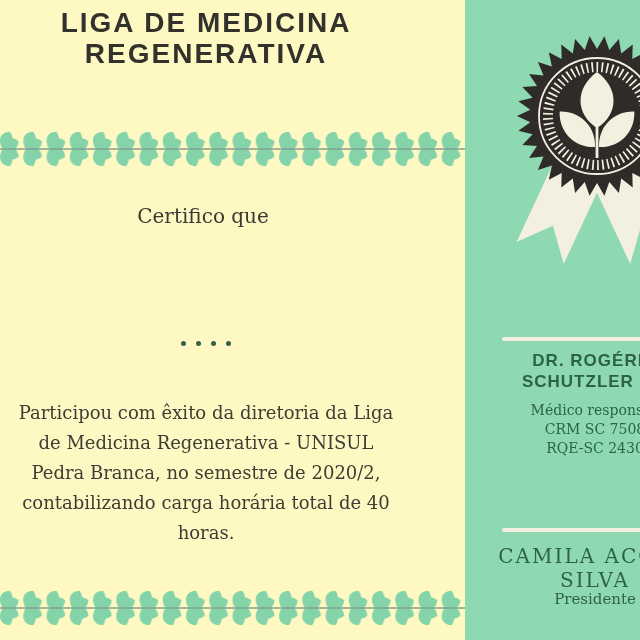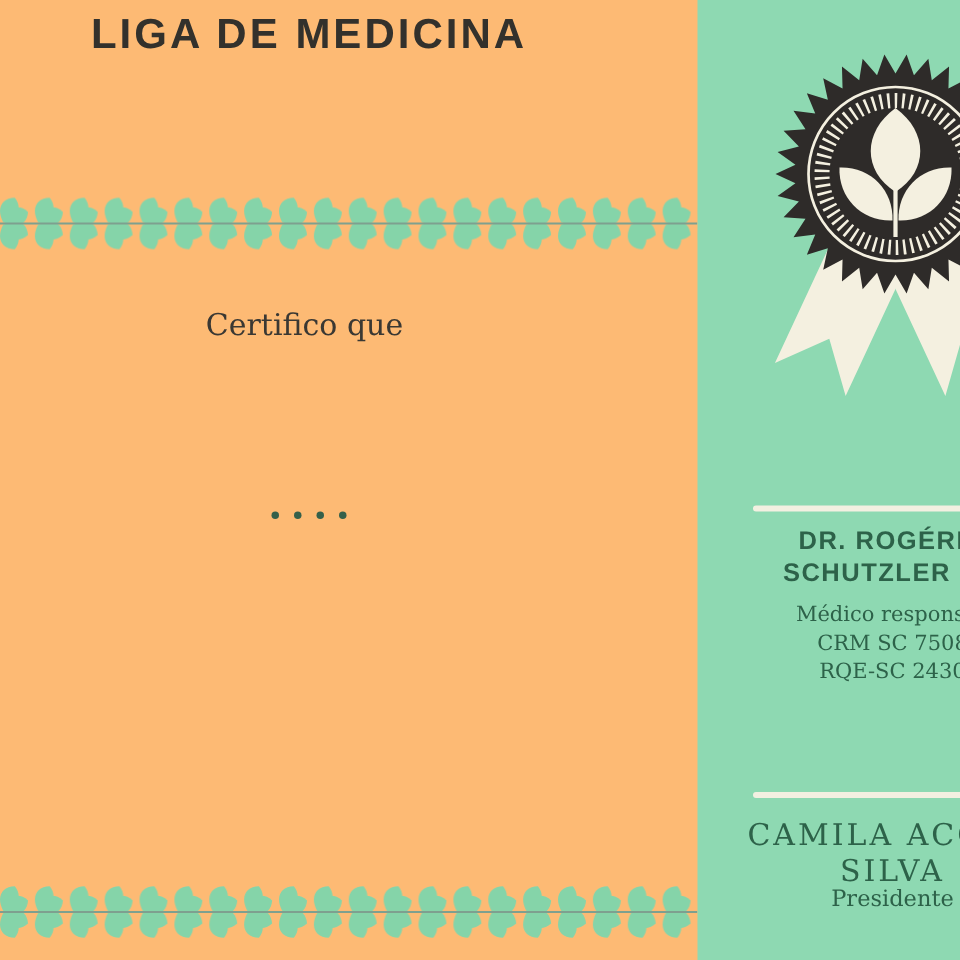--- a/index.html
+++ b/index.html
@@ -1,18 +1,18 @@
 <!DOCTYPE html>
 <html><head>
 <meta charset="utf-8">
 <style>
   html,body{margin:0;padding:0;background:#d8d8d8;}
   .cert{
     position:relative;width:640px;height:640px;overflow:hidden;
-    background:#fdba74;font-family:"Liberation Sans",sans-serif;
+    background:#fef9c3;font-family:"Liberation Sans",sans-serif;
   }
   
   .title{
     position:absolute;top:7px;left:0;width:412px;text-align:center;
     font-weight:bold;font-size:28px;line-height:31px;letter-spacing:2px;
     color:#33312c;
   }
   .garland{position:absolute;left:0;width:465px;height:60px;}
   .garland.top{top:119px;}
   .garland.bottom{top:578px;}
@@ -43,20 +43,21 @@
   .president-name{top:544px;font-family:"DejaVu Serif",serif;font-size:20px;line-height:24px;letter-spacing:2px;}
   .president-role{top:590px;font-family:"DejaVu Serif",serif;font-size:15px;}
 </style>
 </head>
 <body>
 
 <div class="cert">
 
   <div class="title">
     <div>LIGA DE MEDICINA</div>
+    <div>REGENERATIVA</div>
   </div>
 
   <svg class="garland top" viewBox="0 0 465 60">
     <defs>
       <pattern id="gp" width="23.25" height="60" patternUnits="userSpaceOnUse">
         <g fill="#85d4a9">
           <path d="M0,0 C6,-8 14,-8 18,0 C14,8 6,8 0,0 Z" transform="translate(2,29) rotate(-22)"></path>
           <path d="M0,0 C6,-8 14,-8 18,0 C14,8 6,8 0,0 Z" transform="translate(2,29) rotate(-64)"></path>
           <path d="M0,0 C6,-8 14,-8 18,0 C14,8 6,8 0,0 Z" transform="translate(2,31) rotate(22)"></path>
           <path d="M0,0 C6,-8 14,-8 18,0 C14,8 6,8 0,0 Z" transform="translate(2,31) rotate(64)"></path>
@@ -69,20 +70,27 @@
 
   <div class="certify">Certifico que</div>
 
   <div class="dots">
     <span></span>
     <span></span>
     <span></span>
     <span></span>
   </div>
 
+  <div class="paragraph">
+    <div>Participou com êxito da diretoria da Liga</div>
+    <div>de Medicina Regenerativa - UNISUL</div>
+    <div>Pedra Branca, no semestre de 2020/2,</div>
+    <div>contabilizando carga horária total de 40</div>
+    <div>horas.</div>
+  </div>
 
   <svg class="garland bottom" viewBox="0 0 465 60">
     <rect width="465" height="60" fill="url(#gp)"></rect>
     <line x1="0" y1="30" x2="465" y2="30" stroke="#7ea08f" stroke-width="1.4"></line>
   </svg>
 
   <div class="panel">
 
     <svg class="badge" viewBox="-140 -120 280 290">
 

